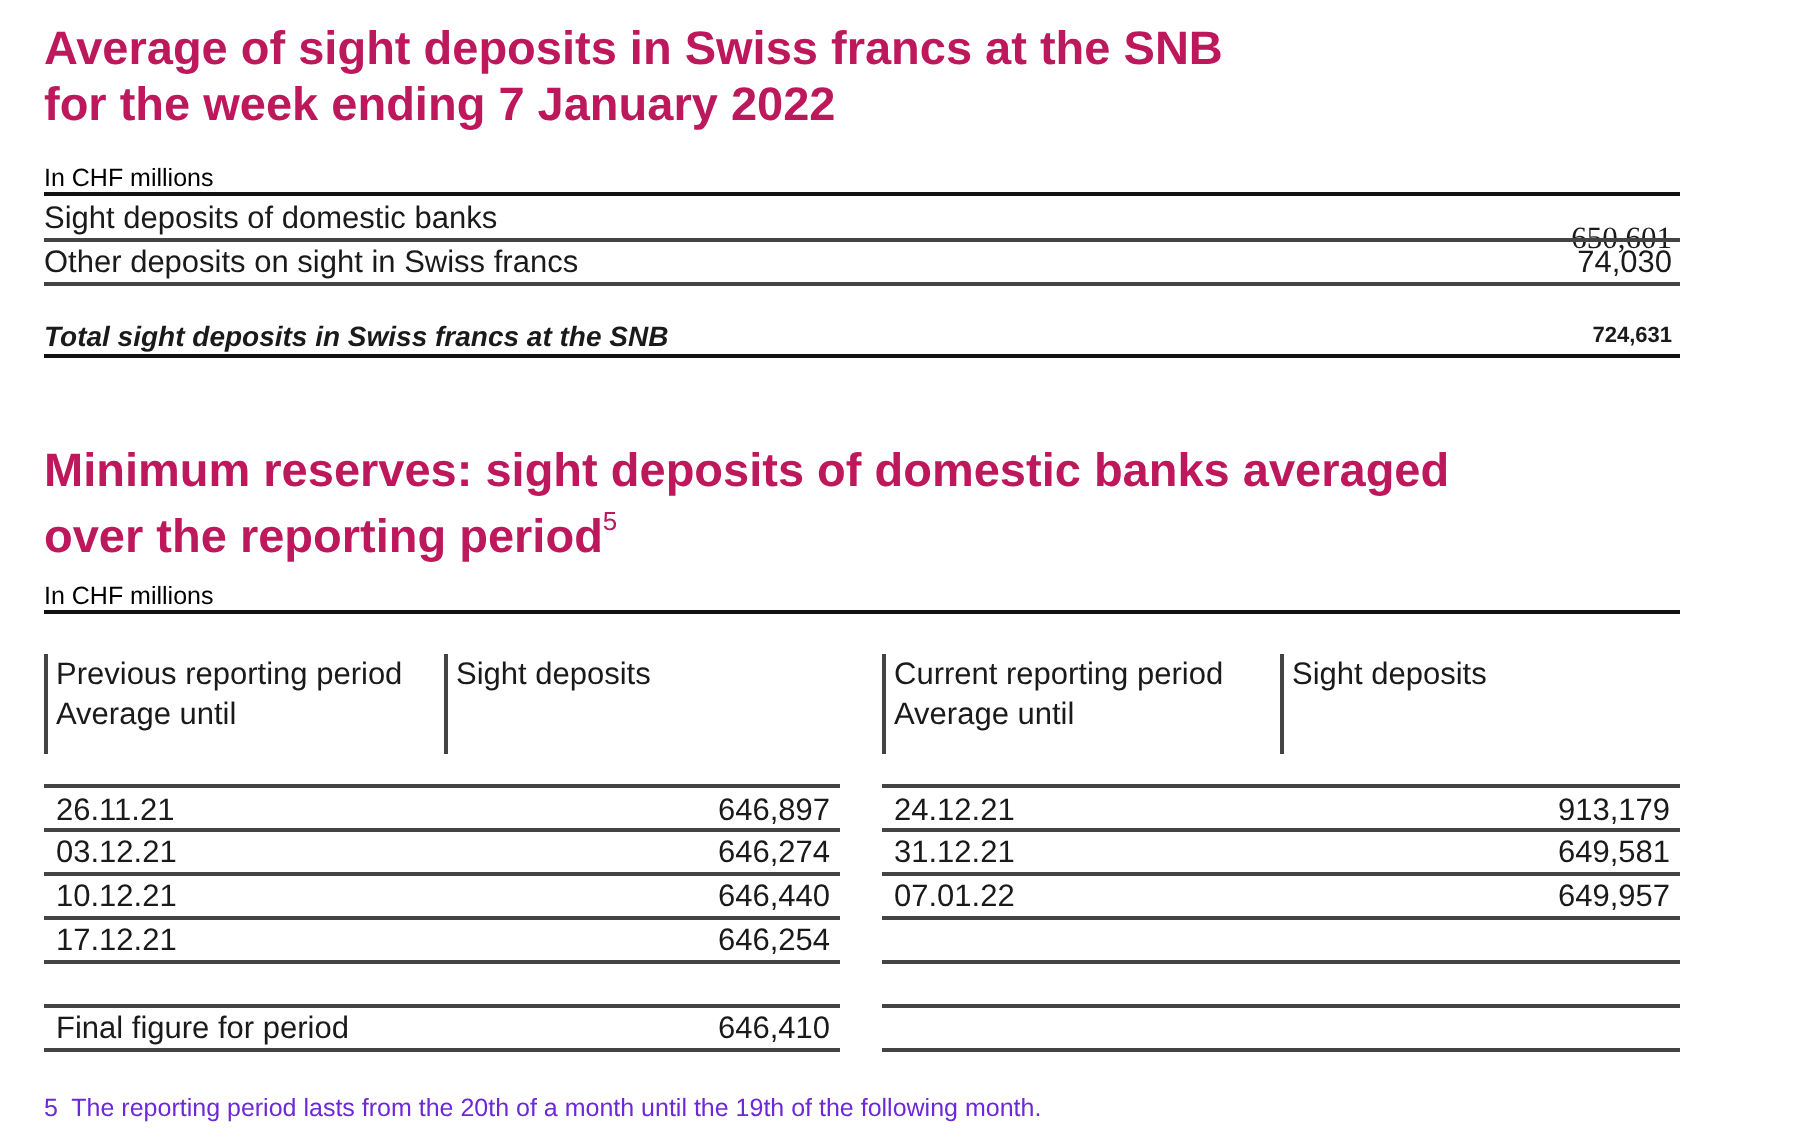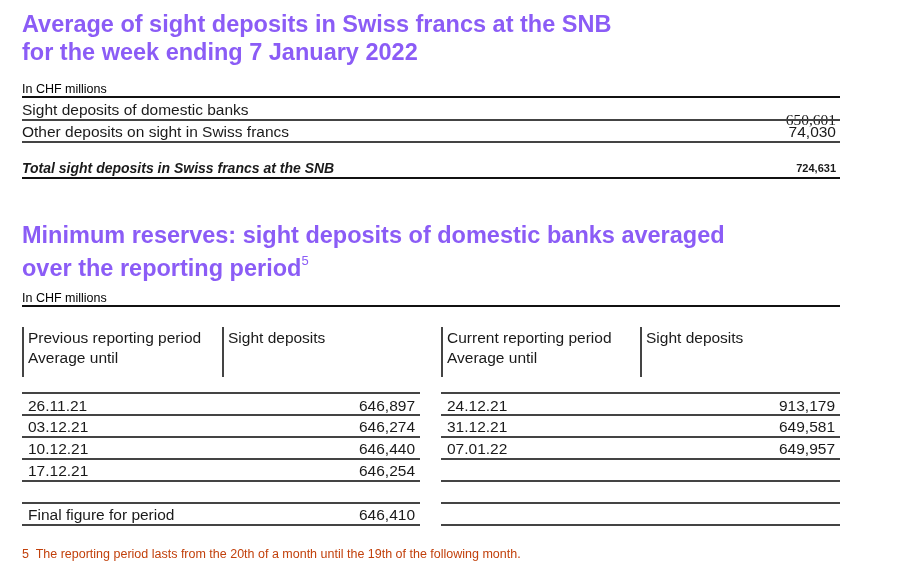--- a/index.html
+++ b/index.html
@@ -1,30 +1,30 @@
 <!DOCTYPE html>
 <html><head>
 <meta charset="utf-8">
 <style>
   * { margin:0; padding:0; box-sizing:border-box; }
   html, body { width:900px; height:574px; background:#ffffff; overflow:hidden; }
   body { position:relative; font-family:"Liberation Sans", sans-serif; color:#111; }
   .abs { position:absolute; }
-  .h1 { font-size:23.5px; font-weight:bold; line-height:28px; left:22px; white-space:nowrap; color:#8b5cf6; }
+  .h1 { font-size:23.5px; font-weight:bold; line-height:28px; left:22px; white-space:nowrap; color:#be185d; }
   .h1 sup { font-size:13px; font-weight:normal; position:relative; top:-2px; }
   .unit { font-size:12.5px; left:22px; color:#000000; }
   .hline { position:absolute; background:#333; }
   .thick { height:2px; background:#111; }
   .thin { height:1.5px; background:#444; }
   .cell { position:absolute; font-size:15.5px; line-height:18px; white-space:nowrap; color:#1a1a1a; }
   .num { text-align:right; }
   .bold { font-weight:bold; }
   .vline { position:absolute; width:1.5px; background:#444; }
   .hdr { position:absolute; font-size:15.5px; line-height:20px; color:#1a1a1a; white-space:nowrap; }
-  .foot { font-size:12.5px; left:22px; color:#c2410c; }
+  .foot { font-size:12.5px; left:22px; color:#6d28d9; }
 </style>
 </head>
 <body>
 
 <div class="abs h1" style="top:10px;">Average of sight deposits in Swiss francs at the SNB</div>
 <div class="abs h1" style="top:38px;">for the week ending 7 January 2022</div>
 
 <div class="abs unit" style="top:82px;">In CHF millions</div>
 <div class="hline thick" style="top:96px; left:22px; width:818px;"></div>
 

